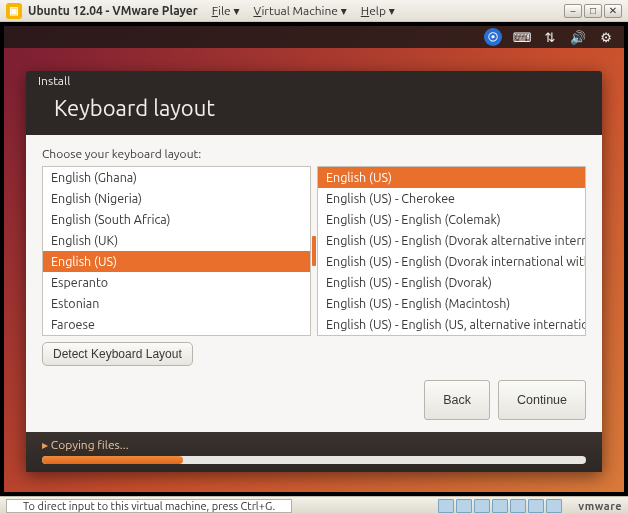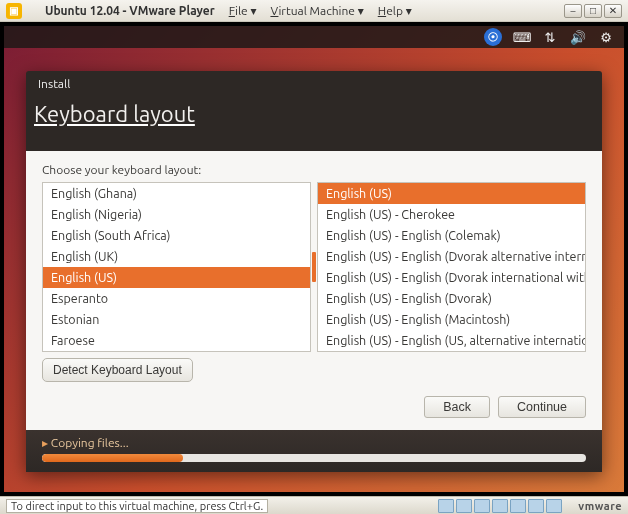--- a/index.html
+++ b/index.html
@@ -1,63 +1,63 @@
 <!DOCTYPE html>
 <html><head>
 <meta charset="utf-8">
 <style>
   * { box-sizing: border-box; margin: 0; padding: 0; }
   body { font-family: "Ubuntu", "Segoe UI", Tahoma, sans-serif; font-size: 12px; background: #e8e4dc; width: 628px; height: 514px; overflow: hidden; position: relative; }
 
   
   .vm-titlebar { height: 22px; background: linear-gradient(#f5f3ee,#e3dfd4); display: flex; align-items: center; padding: 0 6px; border-bottom: 1px solid #c9c5b9; }
   .vm-logo { width: 16px; height: 16px; background: #f7b500; border-radius: 3px; margin-right: 6px; display:flex;align-items:center;justify-content:center;color:#fff;font-size:10px;font-weight:bold;}
-  .vm-title { font-weight: bold; color: #333; font-size: 12px; margin-left: 17px; }
+  .vm-title { font-weight: bold; color: #333; font-size: 12px; }
   .vm-menus { margin-left: 14px; display: flex; gap: 14px; color: #333; font-size: 12px; }
   .vm-menus span u { text-decoration: underline; }
   .vm-winbtns { margin-left: auto; display: flex; gap: 2px; }
   .vm-winbtn { width: 18px; height: 14px; border: 1px solid #9a968a; background: linear-gradient(#fefefe,#d8d4c8); border-radius: 2px; display:flex;align-items:center;justify-content:center; font-size:10px; color:#333;}
 
   
   .guest { position: absolute; top: 22px; left: 0; right: 0; bottom: 18px; background: #000; }
   .guest-inner { position: absolute; top: 4px; left: 4px; right: 4px; bottom: 4px; background: linear-gradient(135deg,#7a1c34 0%, #c94e2c 55%, #d97a3a 100%); overflow:hidden;}
 
   
   .ubuntu-panel { height: 22px; background: rgba(30,25,24,0.85); display:flex; align-items:center; justify-content:flex-end; gap:12px; padding: 0 10px; color:#e8e6e4;}
   .panel-icon { width:16px; height:16px; display:flex; align-items:center; justify-content:center; color:#eee; font-size:13px; }
   .panel-icon.acc { width:18px;height:18px;background:#2a6fd6;border-radius:50%;color:#fff;font-size:11px;}
 
   
   .installer { position: absolute; top: 45px; left: 22px; right: 22px; bottom: 20px; background: #2d2825; border-radius: 3px 3px 0 0; box-shadow: 0 4px 18px rgba(0,0,0,0.5); display:flex; flex-direction:column; overflow:hidden;}
   .inst-titlebar { height: 24px; color:#eee; font-size:12px; display:flex; align-items:center; padding: 0 12px; }
-  .inst-header { height: 56px; padding: 6px 20px 10px 8px; color:#fff;text-decoration:underline; }
+  .inst-header { height: 56px; padding: 6px 20px 10px 28px; color:#fff; }
   .inst-header h1 { font-size: 22px; font-weight: normal; color:#f2f0ee; }
   .inst-body { flex: 1; background: #f7f6f4; padding: 12px 16px; display:flex; flex-direction:column; }
   .choose-label { font-size: 12px; color:#3b3a38; margin-bottom:6px; }
   .lists { display:flex; gap:1px; height: 170px; }
   .listbox { flex:1; border:1px solid #c6c3bb; background:#fff; overflow:hidden; position:relative;}
   .listbox .item { padding: 2px 8px; font-size:12.5px; color:#3a3937; line-height:17px; white-space:nowrap; overflow:hidden; text-overflow:clip;}
   .listbox .item.selected { background:#e86f2c; color:#fff; }
   .sep { width:4px; display:flex; align-items:center; justify-content:center;}
   .sep::before{content:"";width:4px;height:30px;background:#e86f2c;border-radius:1px;}
 
   .test-input { margin-top:8px; width:100%; height:24px; border:1px solid #c6c3bb; background:#fff; padding:0 8px; font-size:12px; color:#8a8884; }
   .test-input::placeholder{color:#8a8884;}
   .detect-btn { margin-top:6px; height:24px; padding:0 10px; background:linear-gradient(#fafaf8,#e7e5df); border:1px solid #b8b5ab; border-radius:5px; font-size:12px; color:#3a3937; cursor:pointer; align-self:flex-start;}
   .nav-btns { margin-top:14px; display:flex; gap:8px; justify-content:flex-end; }
-  .nav-btn { height:22px; padding:0 18px; background:linear-gradient(#fafaf8,#e7e5df); border:1px solid #b8b5ab; border-radius:3px; font-size:12.5px; color:#3a3937; cursor:pointer;}
+  .nav-btn { height:40px; padding:0 18px; background:linear-gradient(#fafaf8,#e7e5df); border:1px solid #b8b5ab; border-radius:3px; font-size:12.5px; color:#3a3937; cursor:pointer;}
 
   .progress-area { height: 42px; background: linear-gradient(#3a322e,#2d2825); padding: 6px 16px 8px 16px; color:#e8c79e; font-size:12px;}
   .progress-label::before { content:"▸ "; color:#e8a05c;}
   .progress-track { margin-top:4px; height:8px; background:#e8e6e2; border-radius:4px; position:relative; overflow:hidden;}
   .progress-fill { position:absolute; top:0; left:0; bottom:0; width:26%; background:linear-gradient(#f08a3c,#e0681c); border-radius:4px;}
 
   
   .vm-statusbar { position:absolute; left:0; right:0; bottom:0; height:18px; background:linear-gradient(#f3f1ea,#dcd8cc); border-top:1px solid #c0bcae; display:flex; align-items:center; padding:0 6px; font-size:11px; color:#333;}
-  .vm-hint { border:1px solid #b4b0a2; background:#fff; padding:0 4px; height:14px; display:flex; align-items:center;}
+  .vm-hint { border:1px solid #b4b0a2; background:#fff; padding:0 16px; height:14px; display:flex; align-items:center;}
   .vm-status-icons { margin-left:auto; display:flex; gap:2px; align-items:center;}
   .vm-sicon { width:16px; height:14px; background:#b8d3e8; border:1px solid #7aa3c2; border-radius:1px;}
   .vm-brand { margin-left:16px; font-weight:bold; color:#555; font-size:11px; letter-spacing:0.5px;}
 </style>
 </head>
 <body>
 
 <div class="vm-titlebar">
   <div class="vm-logo">▣</div>
   <div class="vm-title">Ubuntu 12.04 - VMware Player</div>

